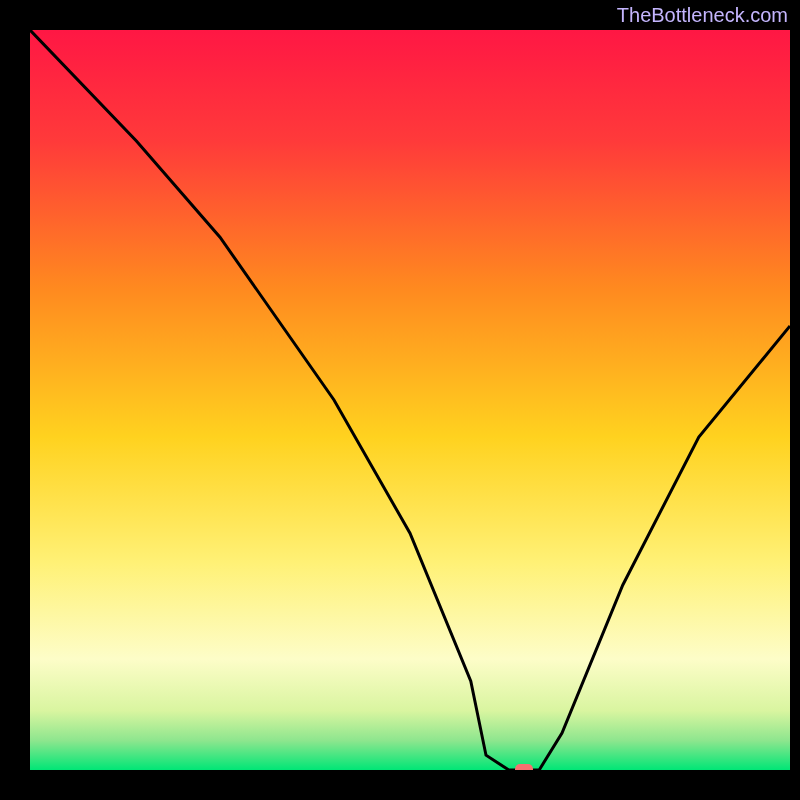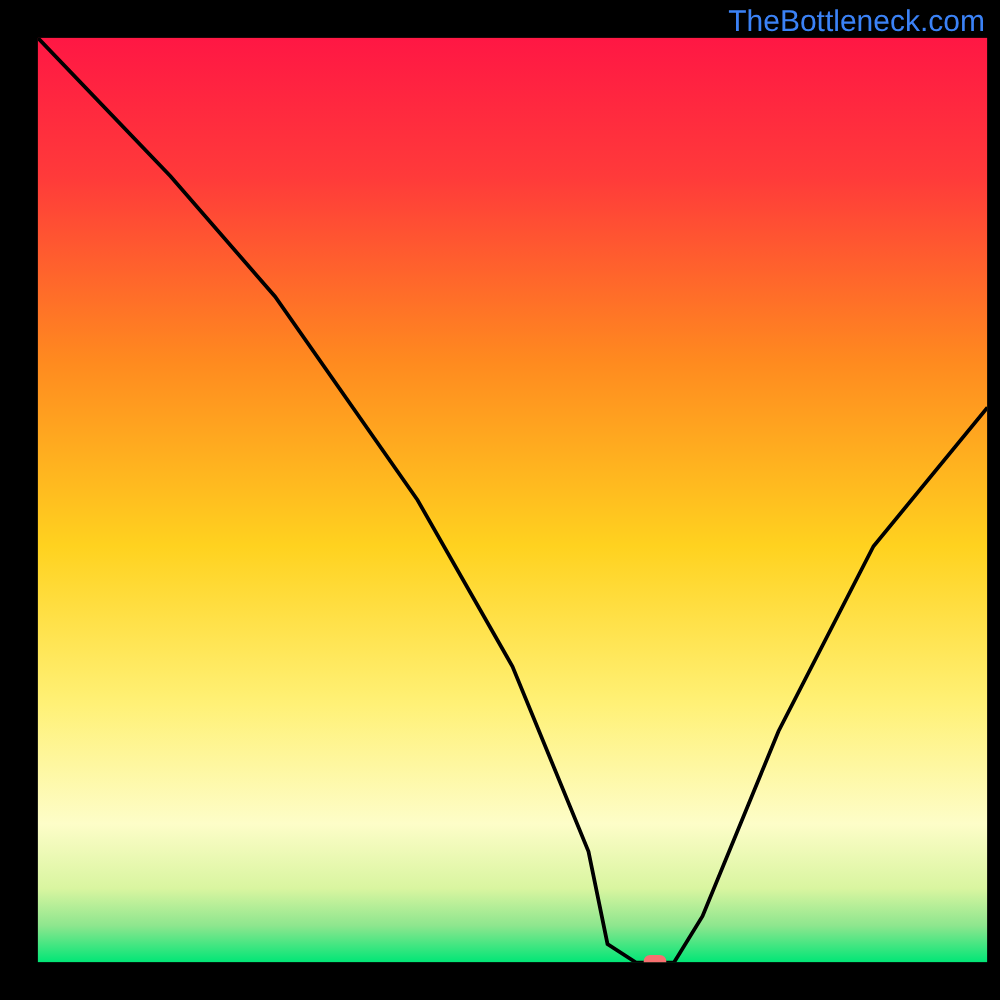--- a/index.html
+++ b/index.html
@@ -11,22 +11,22 @@
     width: 800px;
     height: 800px;
     background: #000;
     position: relative;
     font-family: Arial, sans-serif;
   }
   .watermark {
     position: absolute;
     top: 4px;
     right: 12px;
-    color: #3b82f6;
-    font-size: 24px;
+    color: #c4b5fd;
+    font-size: 20px;
     font-weight: 500;
     z-index: 10;
   }
   .plot-area {
     position: absolute;
     left: 30px;
     top: 30px;
     width: 760px;
     height: 740px;
     overflow: hidden;

